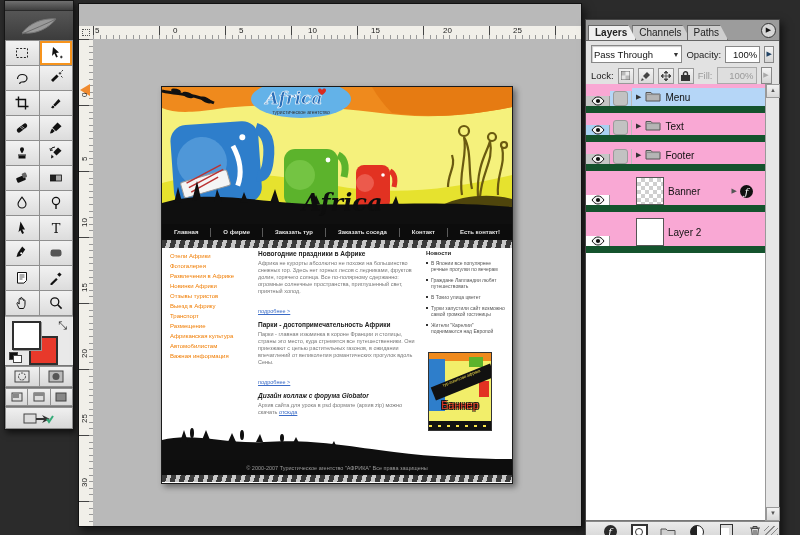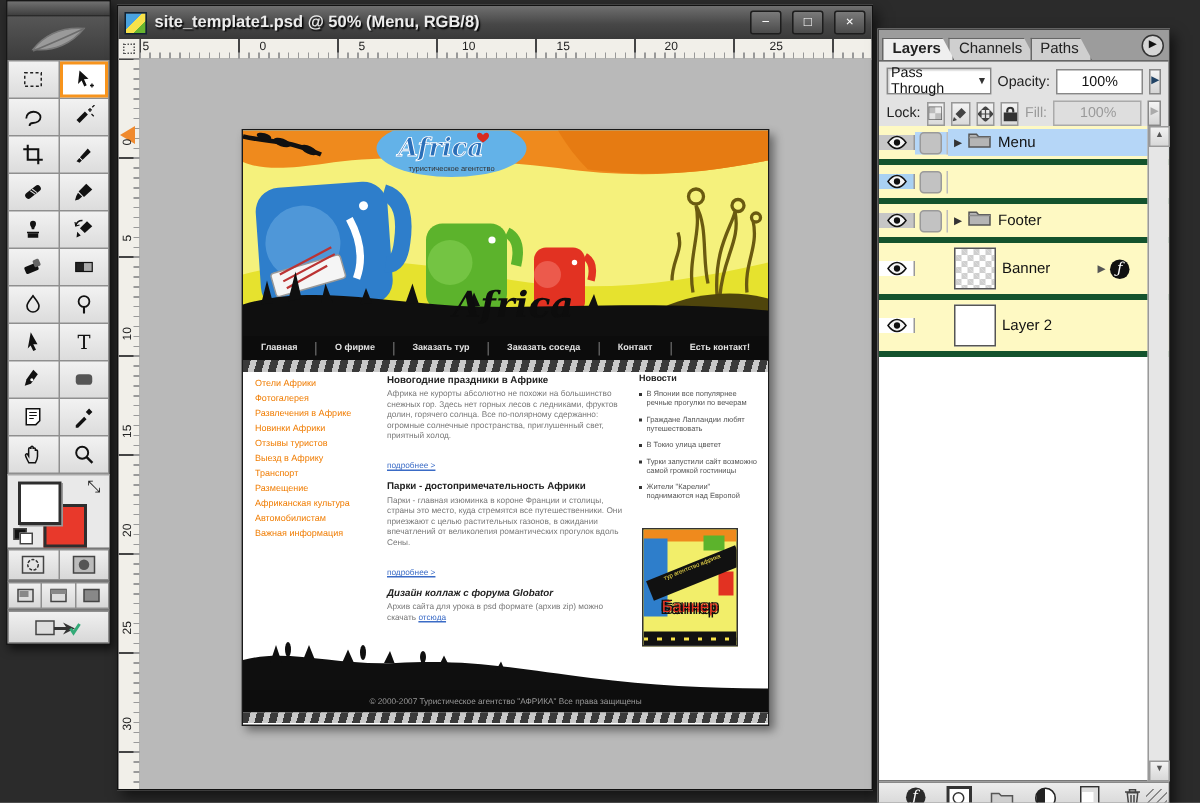--- a/index.html
+++ b/index.html
@@ -84,28 +84,28 @@
     clip-path:polygon(0 0,calc(100% - 8px) 0,100% 100%,0 100%)}
   .ltab.on{background:#efefef;font-weight:bold;z-index:2}
   .pmenu{position:absolute;right:3px;top:3px;width:13px;height:13px;border:1px solid #333;border-radius:50%;background:#d6d6d6;
     font-size:7px;line-height:12px;text-align:center;color:#111}
   .lctrl{padding:4px 5px 2px 5px;display:flex;align-items:center;gap:4px}
   .blendbox{width:100px;height:16px;background:#fff;border:1px solid #888;box-shadow:inset 1px 1px 1px #ccc;display:flex;align-items:center;justify-content:space-between;padding:0 2px}
   .blendbox .bt{font-size:9.5px;color:#111}
   .blendbox .ar{font-size:7px;color:#333}
   .llab{font-size:9.5px;color:#222}
   .llab.dis{color:#9a9a9a}
-  .valbox{width:34px;height:15px;background:#fff;border:1px solid #888;font-size:9.5px;color:#111;text-align:right;padding:0 16px;line-height:15px}
+  .valbox{width:34px;height:15px;background:#fff;border:1px solid #888;font-size:9.5px;color:#111;text-align:right;padding:0 2px;line-height:15px}
   .valbox.dis{background:#dedede;color:#9a9a9a;border-color:#aaa}
   .spin{width:9px;height:15px;background:linear-gradient(#f5f5f5,#d5d5d5);border:1px solid #888;font-size:7px;line-height:14px;text-align:center;color:#246}
   .spin.dis{color:#aaa}
   .lockrow{padding:2px 5px 4px 5px;display:flex;align-items:center;gap:4px;border-bottom:1px solid #8c8c8c}
   .lockico{width:14px;height:14px;background:linear-gradient(#f3f3f3,#dadada);border:1px solid #999;display:flex;align-items:center;justify-content:center}
   .llist{position:absolute;left:0;top:64px;right:0;bottom:20px;background:#fff;overflow:hidden;border-bottom:1px solid #777}
-  .lrow{display:flex;align-items:center;border-bottom:4px solid #14532d;background:#fef9c3}
+  .lrow{display:flex;align-items:flex-end;border-bottom:7px solid #14532d;background:#f9a8d4}
   .lrow.g{height:22px}.lrow.i{height:34px}
   .eyec{width:23px;border-right:1px solid #999;display:flex;align-items:center;justify-content:center;flex:0 0 auto}
   .linkc{width:21px;border-right:1px solid #bbb;display:flex;align-items:center;justify-content:center;flex:0 0 auto}
   .gsq{width:13px;height:13px;background:#c2c2c2;border:1px solid #9a9a9a;border-radius:3px}
   .lcontent{flex:1;display:flex;align-items:center;gap:4px;padding-left:4px;position:relative}
   .lrow.on .lcontent,.lrow.on .linkc{background:#b5d6f7}
   .tri{font-size:7px;color:#333}
   .lname{font-size:10px;color:#111}
   .thumb{width:26px;height:26px;border:1px solid #555;flex:0 0 auto}
   .thumb.white{background:#fff}
@@ -313,27 +313,20 @@
       <svg width="34" height="16" viewBox="0 0 34 16">
           <rect x="2" y="4" width="12" height="9" fill="#ddd" stroke="#444"></rect>
           <path d="M14 8h8l-2-3 8 4-8 4 2-3h-8z" fill="#333"></path>
           <path d="M25 9l2 3 4-6" stroke="#3a7" stroke-width="2" fill="none"></path>
         </svg>
     </div>
   </div>
 </div>
 
 <div id="doc">
-  <div class="doc-title">
-    <span class="doc-icon"></span>
-    <span class="t">site_template1.psd @ 50% (Menu, RGB/8)</span>
-    <span class="wbtn">−</span>
-    <span class="wbtn">□</span>
-    <span class="wbtn">×</span>
-  </div>
   <div class="ruler-corner">
       <i></i>
     </div>
   <div class="h-ruler" id="hruler">
       <span class="rnum" style="left: 2px;">5</span>
       <span class="rnum" style="left: 80px;">0</span>
       <span class="rnum" style="left: 146px;">5</span>
       <span class="rnum" style="left: 215px;">10</span>
       <span class="rnum" style="left: 278px;">15</span>
       <span class="rnum" style="left: 350px;">20</span>
@@ -548,20 +541,28 @@
       <div class="lrow g">
         <div class="eyec" style="background:#a9d1f2">
           <svg width="14" height="10" viewBox="0 0 14 10">
             <path d="M1 5c2-2.8 3.8-4 6-4s4 1.2 6 4c-2 2.8-3.8 4-6 4S3 7.8 1 5z" fill="#f5f5f5" stroke="#111"></path>
             <circle cx="7" cy="5" r="2.1" fill="#111"></circle>
           </svg>
         </div>
         <div class="linkc">
           <span class="gsq"></span>
         </div>
+          <div class="lcontent">
+          <span class="tri">▶</span>
+          <span><svg width="16" height="12" viewBox="0 0 16 12">
+              <path d="M1 2.5h5l1.4 1.6H15V11H1z" fill="#b5b5b5" stroke="#555"></path>
+              <path d="M1 4.6h14" stroke="#8a8a8a"></path>
+            </svg></span>
+          <span class="lname">Text</span>
+        </div>
       </div>
       <div class="lrow g">
         <div class="eyec" style="background:#c6c6c6">
           <svg width="14" height="10" viewBox="0 0 14 10">
             <path d="M1 5c2-2.8 3.8-4 6-4s4 1.2 6 4c-2 2.8-3.8 4-6 4S3 7.8 1 5z" fill="#f5f5f5" stroke="#111"></path>
             <circle cx="7" cy="5" r="2.1" fill="#111"></circle>
           </svg>
         </div>
         <div class="linkc">
           <span class="gsq"></span>

